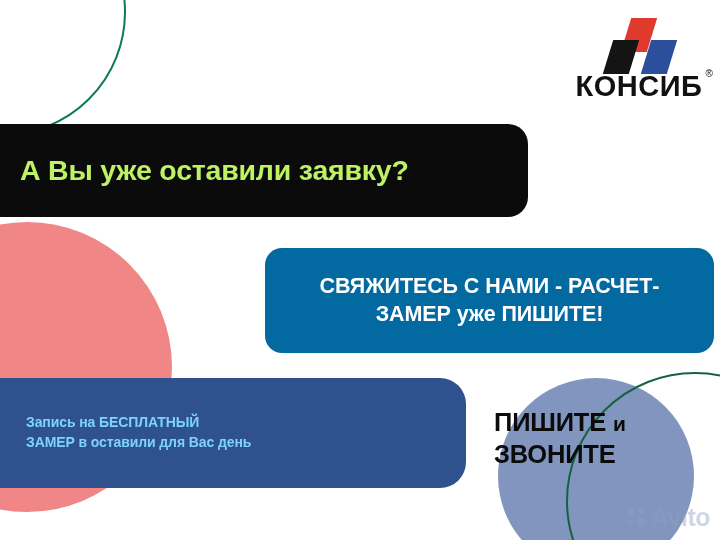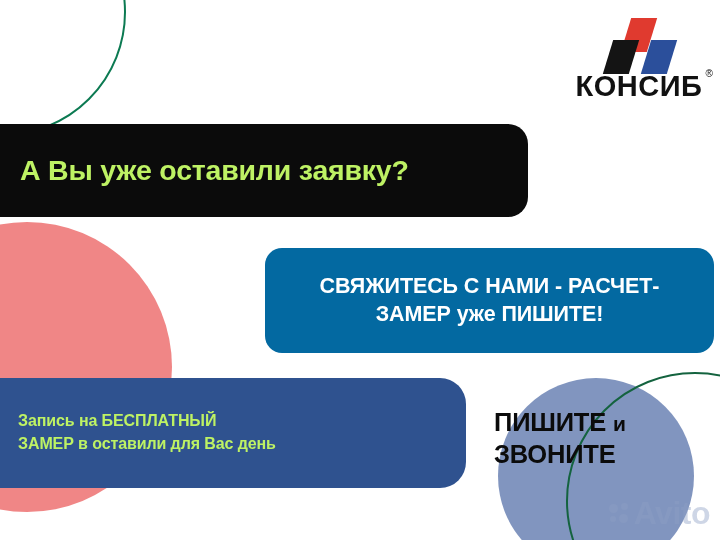--- a/index.html
+++ b/index.html
@@ -162,25 +162,26 @@
     left: -26px;
     top: 378px;
     width: 492px;
     height: 110px;
     background: #2f528f;
     border-radius: 26px;
     padding-left: 44px;
     padding-right: 18px;
   }
   #measure-text {
-    color: #bef264;
-    font-size: 16px;
+    color: #7dd3fc;
+    font-size: 14px;
     font-weight: 700;
     line-height: 1.42;
     letter-spacing: -0.1px;
+    margin-left: 8px;
   }
 
   
   #cta-block {
     position: absolute;
     left: 494px;
     top: 406px;
     width: 208px;
     text-align: left;
     color: #0b0b0b;
@@ -212,21 +213,21 @@
     position: absolute;
     display: block;
     border-radius: 50%;
     background: #8d9fc4;
   }
   #avito-dots i:nth-child(1) { width: 9px;  height: 9px;  left: 0px;  top: 1px; }
   #avito-dots i:nth-child(2) { width: 7px;  height: 7px;  left: 12px; top: 0px; }
   #avito-dots i:nth-child(3) { width: 6px;  height: 6px;  left: 1px;  top: 13px; }
   #avito-dots i:nth-child(4) { width: 9px;  height: 9px;  left: 10px; top: 11px; }
   #avito-wordmark {
-    font-size: 32px;
+    font-size: 25px;
     font-weight: 700;
     color: #8d9fc4;
     letter-spacing: -0.5px;
   }
 </style>
 </head>
 <body>
 
 <div id="banner">
 

